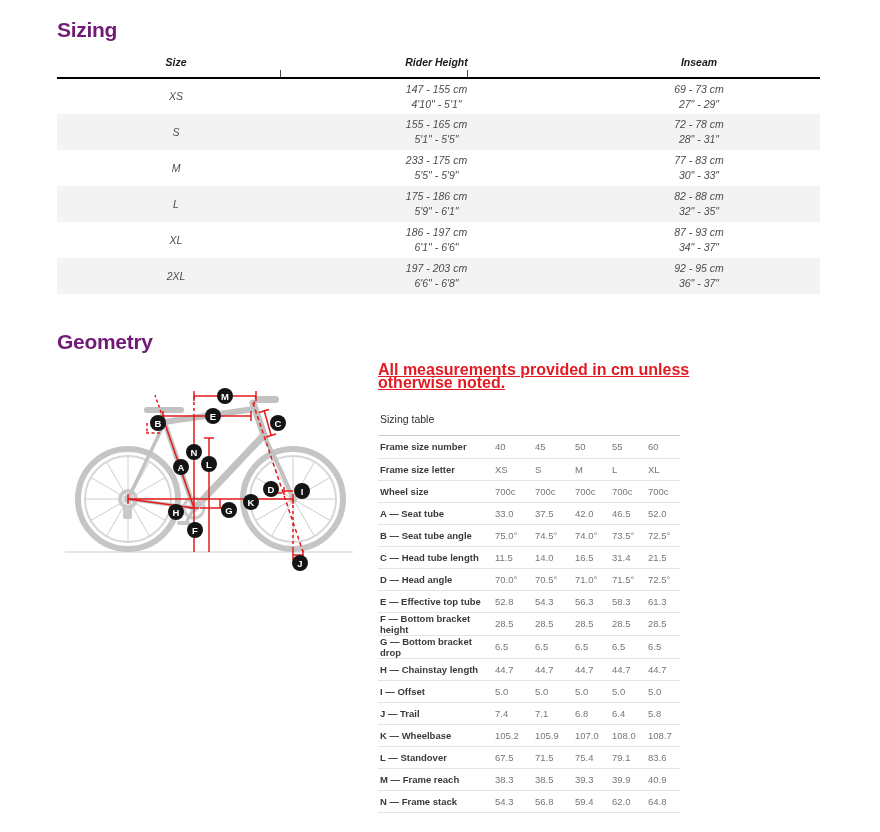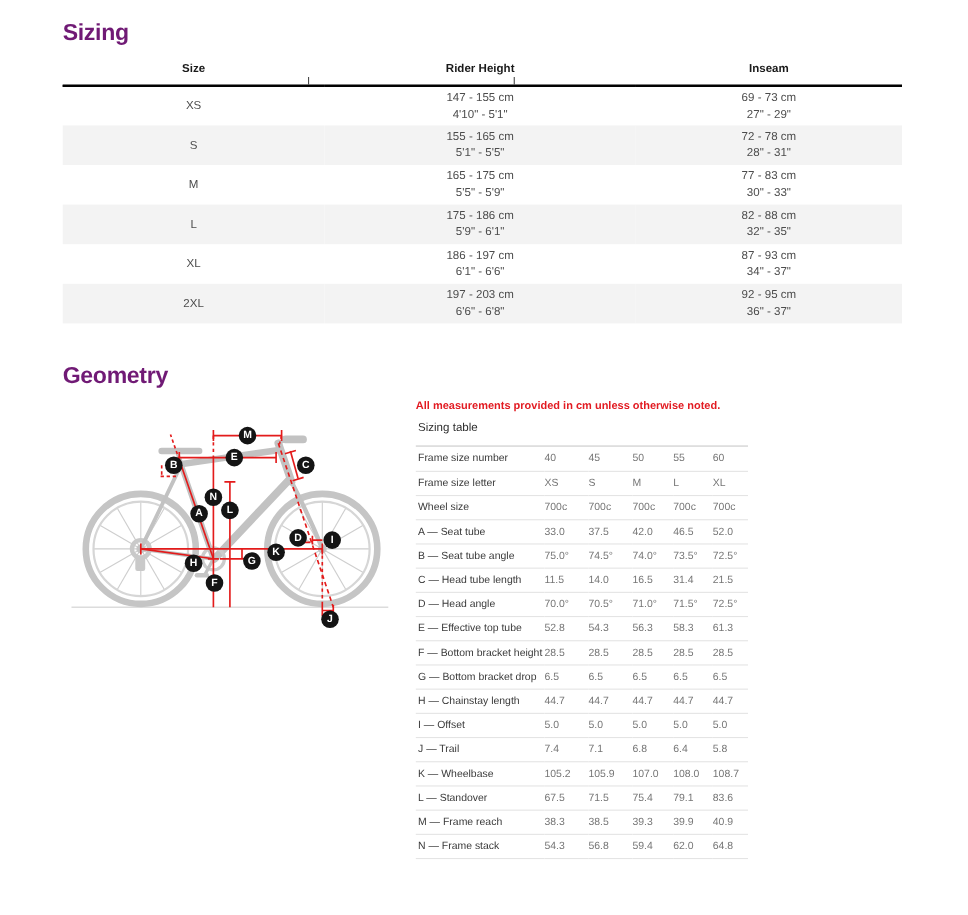--- a/index.html
+++ b/index.html
@@ -15,20 +15,21 @@
 
   h2.section-title {
     font-size: 21px; font-weight: 700; letter-spacing: -0.3px;
     margin: 0; color: #701a75;
   }
 
   
   table.sizing-table {
     width: 763px; border-collapse: collapse; table-layout: fixed;
     margin-top: 9px;
+    font-style: italic;
   }
   table.sizing-table th {
     font-size: 10.5px; font-weight: 700; color: #1a1a1a;
     text-align: center; padding: 5px 0 9px 0;
     border-bottom: 2px solid #000;
     position: relative;
   }
   .hdr-tick { position:absolute; bottom:0; width:1px; height:7px; background:#4a4a4a; }
   table.sizing-table td {
     text-align: center; font-size: 10.5px; color: #4c4c4c;
@@ -37,37 +38,37 @@
   table.sizing-table tr.striped { background: #f3f3f3; }
 
   
   .geometry-section { margin-top: 36px; }
   .geometry-body { display: flex; align-items: flex-start; }
   .diagram-col { width: 321px; flex: 0 0 321px; }
   .diagram-col svg { display:block; margin: 22px 0 0 3px; }
   .geo-right { width: 312px; flex: 0 0 312px; padding-top: 9px; }
 
   .geo-note {
-    color: #e21b22; font-weight: 700; font-size: 10px;
-    margin: 0 0 2px 0; line-height: 13px;
+    color: #e21b22; font-weight: 700; font-size: 16px;
+    margin: 0 0 19px 0; line-height: 13px; text-decoration: underline;
   }
   .geo-table-label {
     font-size: 10.5px; font-weight: 400; color: #2e2e2e;
     padding: 5px 0 10px 2px;
     border-bottom: 1px solid #c9c9c9;
     width: 302px;
   }
   table.geo-table {
     width: 302px; border-collapse: collapse; table-layout: fixed;
   }
   table.geo-table td {
     font-size: 9.5px; height: 22px; border-bottom: 1px solid #e4e4e4;
     vertical-align: middle; padding: 0;
   }
-  table.geo-table td.lbl { font-weight: 400; color: #3a3a3a; padding-left: 2px; }
+  table.geo-table td.lbl { font-weight: 700; color: #3a3a3a; padding-left: 2px; }
   table.geo-table td.val { color: #767676; }
 
   
   .badge-text { font-family:"Liberation Sans",sans-serif; font-size:9.5px; font-weight:700; fill:#ffffff; }
 </style>
 </head>
 <body>
 
 <div class="page">
 
@@ -106,21 +107,21 @@
               <div>5'1" - 5'5"</div>
             </td>
           <td>
               <div>72 - 78 cm</div>
               <div>28" - 31"</div>
             </td>
         </tr>
         <tr>
           <td>M</td>
           <td>
-              <div>165 - 175 cm</div>
+              <div>233 - 175 cm</div>
               <div>5'5" - 5'9"</div>
             </td>
           <td>
               <div>77 - 83 cm</div>
               <div>30" - 33"</div>
             </td>
         </tr>
         <tr class="striped">
           <td>L</td>
           <td>

